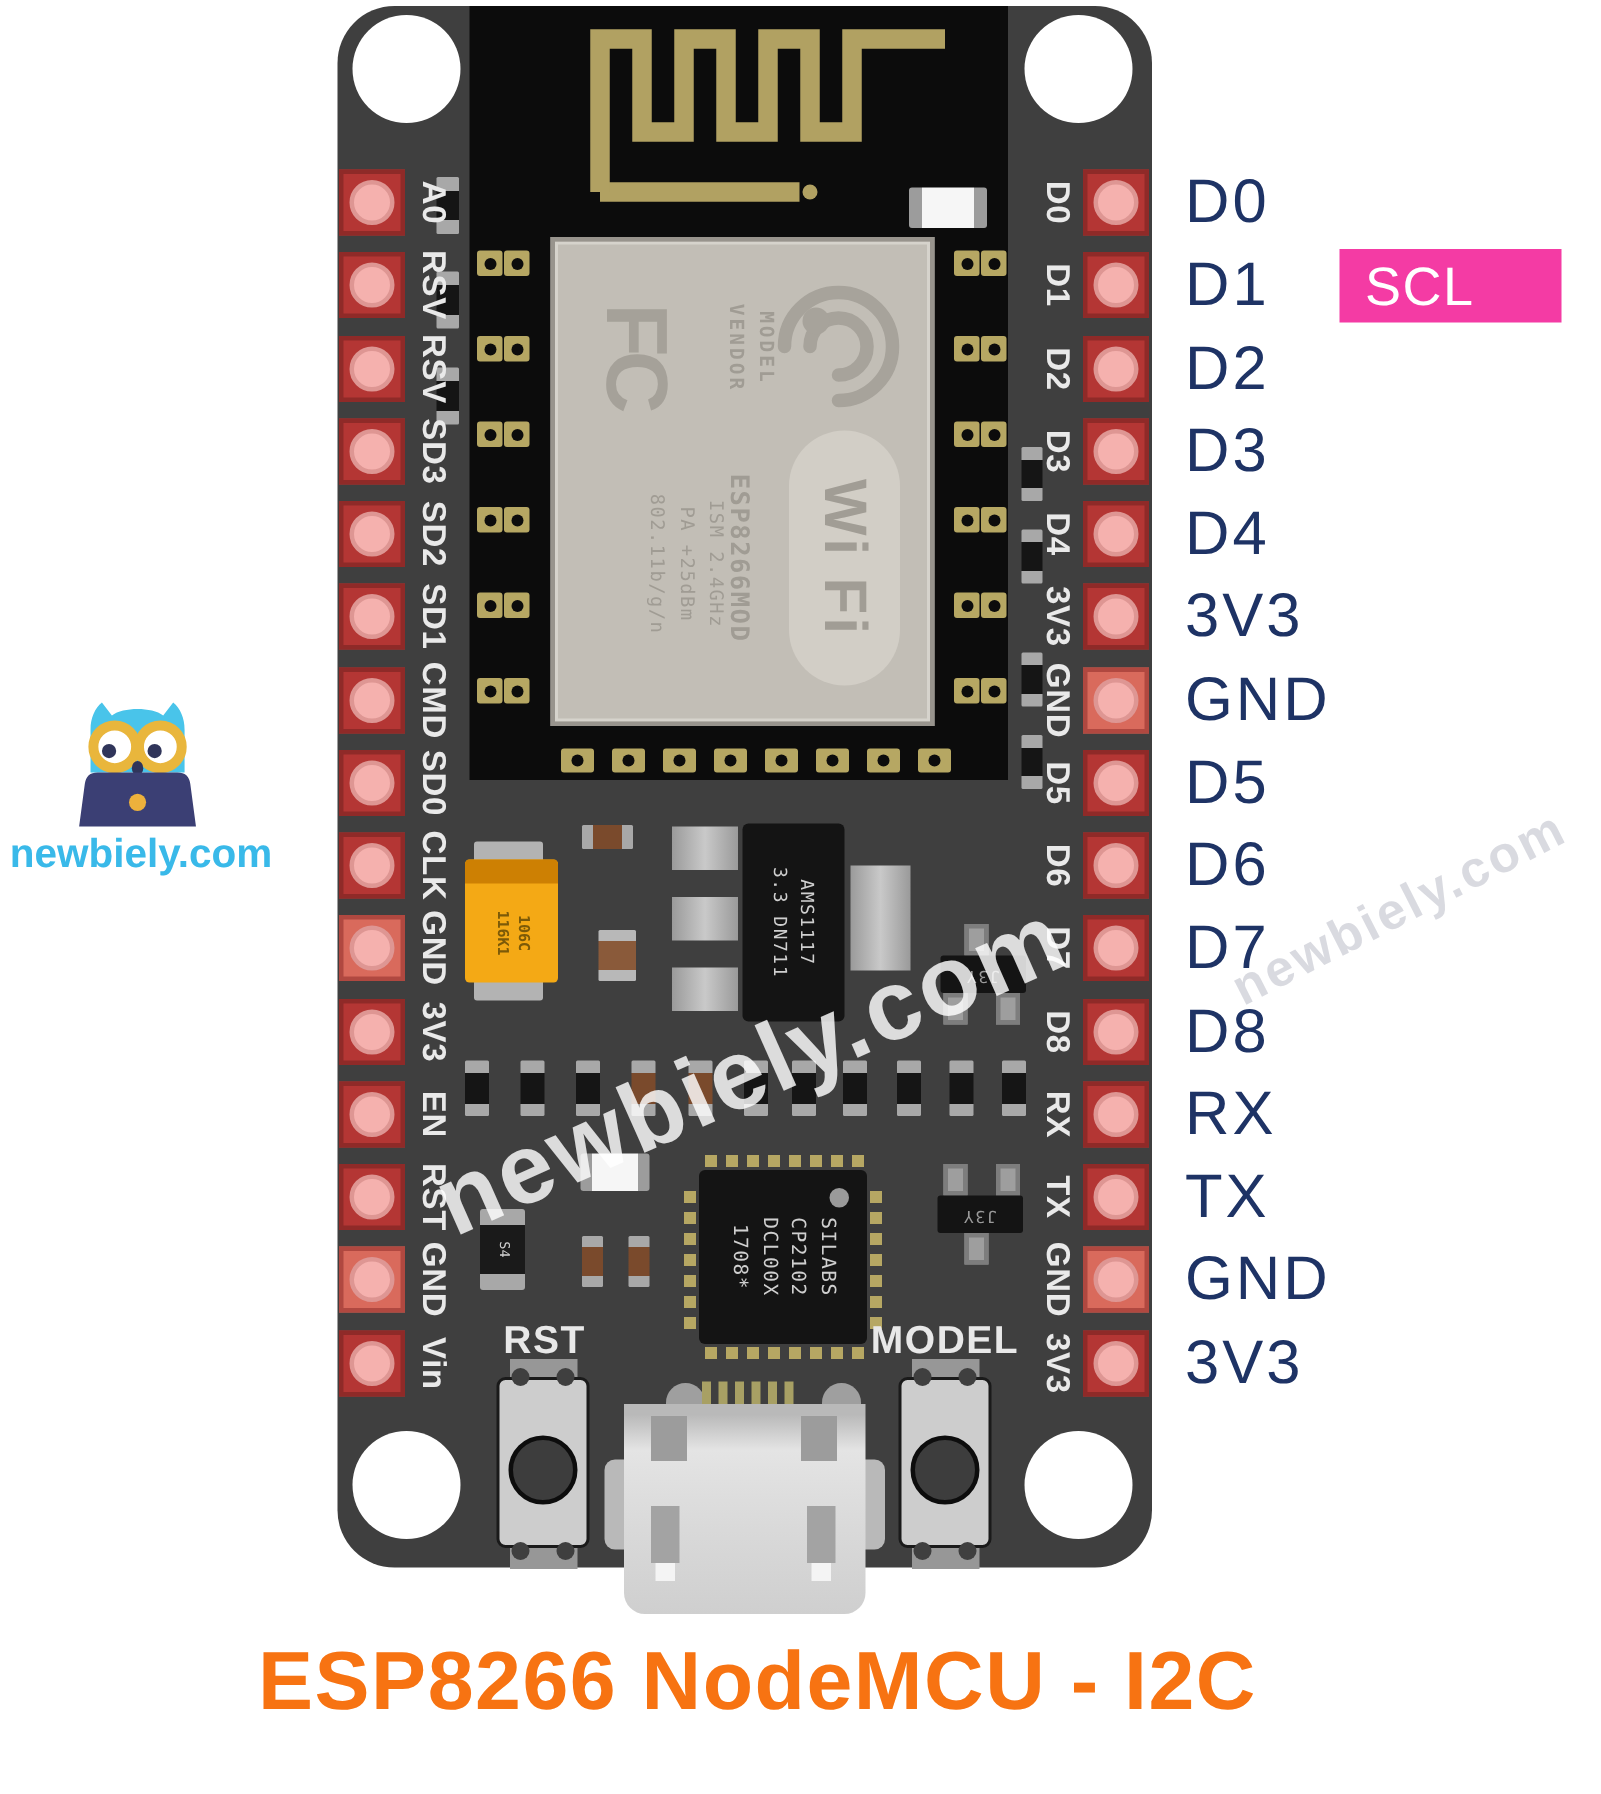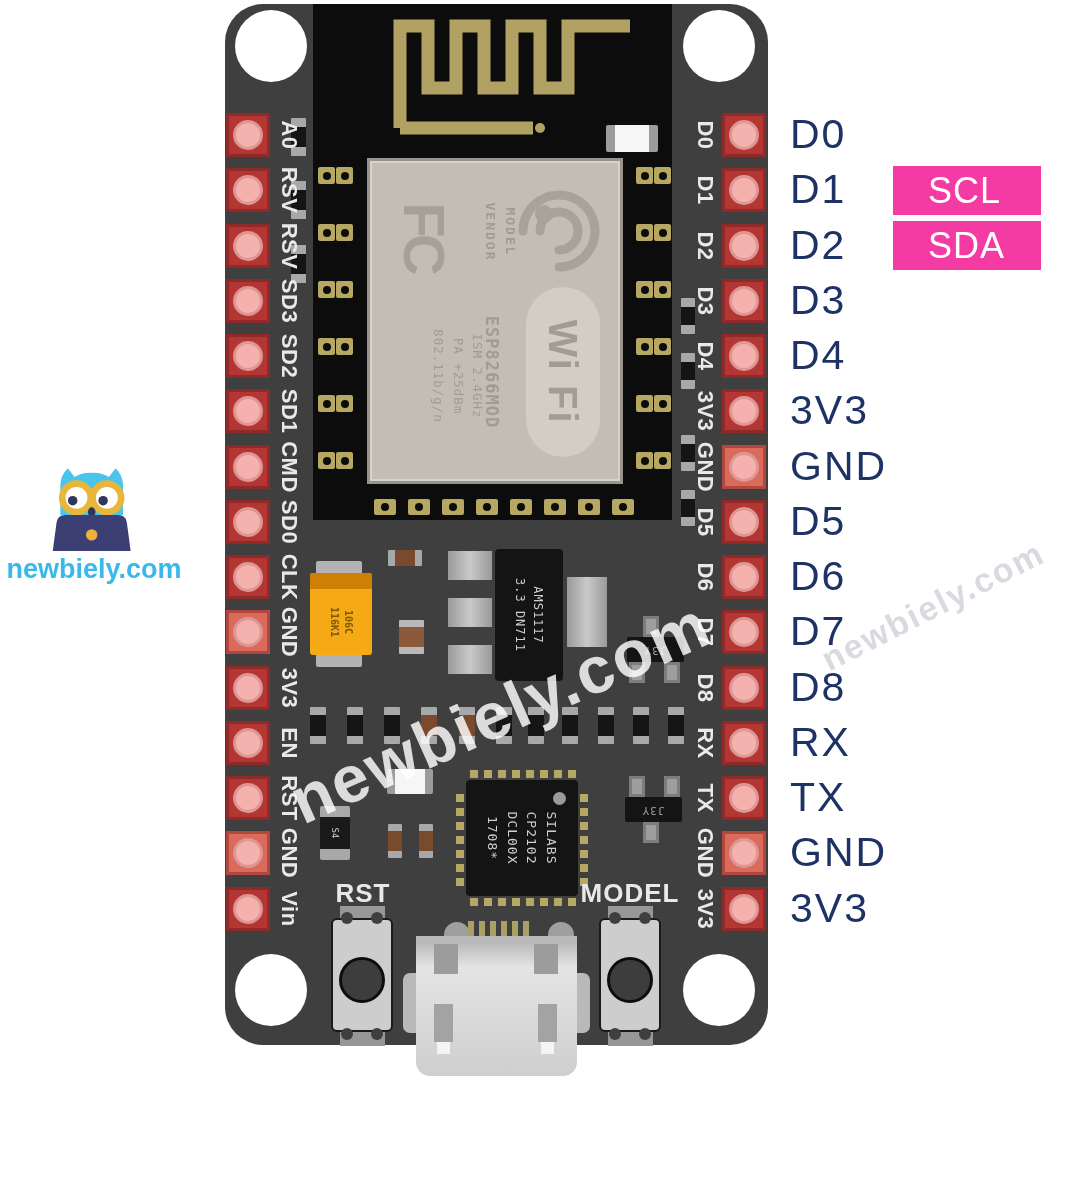--- a/index.html
+++ b/index.html
@@ -13,21 +13,21 @@
   .module{left:313px;top:4px;width:359px;height:516px;background:#0c0c0c;z-index:2;}
   .hole{width:72px;height:72px;border-radius:50%;background:#fff;z-index:3;}
   
   .pin{width:44px;height:44px;background:#b43634;border:3px solid #8f2a28;z-index:3;}
   .pin::after{content:'';position:absolute;inset:4px;border-radius:50%;background:#f5b1ae;border:3px solid #de9693;}
   .pin.gnd{background:#d96a5c;border-color:#b04840;}
   .pin-label{transform:translate(-50%,-50%) rotate(90deg);font-weight:bold;font-size:22px;color:#e9e9e9;
              white-space:nowrap;z-index:4;letter-spacing:0.5px;}
   .callout{font-size:41px;font-weight:400;color:#1e3365;letter-spacing:2px;white-space:nowrap;z-index:5;line-height:48px;}
   .i2c-chip{left:893px;width:148px;height:49px;background:#f43ba4;color:#fff;font-size:36px;line-height:49px;
-            padding-left:35px;z-index:5;letter-spacing:1px;}
+            padding-left:17px;z-index:5;letter-spacing:1px;}
   
   .pad{background:#b6a763;border-radius:2px;z-index:3;}
   .pad.hole8::after{content:'';position:absolute;left:50%;top:50%;width:8px;height:8px;margin:-4px 0 0 -4px;
                     border-radius:50%;background:#0c0c0c;}
   
   .smdv{z-index:3;border-radius:1px;}
   
   .shield{left:367px;top:158px;width:256px;height:326px;background:#c2beb6;border:3px solid #98948d;
           box-shadow:inset 0 0 0 2px #d6d3cc;z-index:3;}
   .rot{transform:translate(-50%,-50%) rotate(90deg);white-space:pre-line;z-index:4;
@@ -203,20 +203,21 @@
     <circle cx="30" cy="48" r="15" fill="#ffffff" stroke="#e9b63c" stroke-width="7"></circle>
     <circle cx="62" cy="48" r="15" fill="#ffffff" stroke="#e9b63c" stroke-width="7"></circle>
     <circle cx="26" cy="51" r="5" fill="#30355a"></circle>
     <circle cx="58" cy="51" r="5" fill="#30355a"></circle>
     <ellipse cx="46" cy="63" rx="4" ry="5" fill="#30355a"></ellipse>
     <path d="M18,66 H74 Q82,66 83,74 L87,104 H5 L9,74 Q10,66 18,66 Z" fill="#3b3f74"></path>
     <circle cx="46" cy="87" r="6" fill="#edb13c"></circle>
   </svg>
   <div class="abs logo-text">newbiely.com</div>
 
+  <div class="abs title">ESP8266 NodeMCU - I2C</div>
 <div class="abs pin" style="left: 226px; top: 113px;"></div>
     <div class="abs pin-label" style="left: 289px; top: 135px;">A0</div>
     <div class="abs pin" style="left: 226px; top: 168.25px;"></div>
     <div class="abs pin-label" style="left: 289px; top: 190.25px;">RSV</div>
     <div class="abs pin" style="left: 226px; top: 223.5px;"></div>
     <div class="abs pin-label" style="left: 289px; top: 245.5px;">RSV</div>
     <div class="abs pin" style="left: 226px; top: 278.75px;"></div>
     <div class="abs pin-label" style="left: 289px; top: 300.75px;">SD3</div>
     <div class="abs pin" style="left: 226px; top: 334px;"></div>
     <div class="abs pin-label" style="left: 289px; top: 356px;">SD2</div>
@@ -279,21 +280,20 @@
     <div class="abs pin" style="left: 722px; top: 776px;"></div>
     <div class="abs pin-label" style="left: 705px; top: 798px;">TX</div>
     <div class="abs callout" style="left: 790px; top: 773px;">TX</div>
     <div class="abs pin gnd" style="left: 722px; top: 831.25px;"></div>
     <div class="abs pin-label" style="left: 705px; top: 853.25px;">GND</div>
     <div class="abs callout" style="left: 790px; top: 828.25px;">GND</div>
     <div class="abs pin" style="left: 722px; top: 886.5px;"></div>
     <div class="abs pin-label" style="left: 705px; top: 908.5px;">3V3</div>
     <div class="abs callout" style="left: 790px; top: 883.5px;">3V3</div>
     <div class="abs i2c-chip" style="top: 165.75px;">SCL</div>
-    <div class="abs i2c-chip" style="top: 221px;">SDA</div>
     <div class="abs pad hole8" style="left: 318px; top: 167px; width: 17px; height: 17px;"></div>
     <div class="abs pad hole8" style="left: 336px; top: 167px; width: 17px; height: 17px;"></div>
     <div class="abs pad hole8" style="left: 636px; top: 167px; width: 17px; height: 17px;"></div>
     <div class="abs pad hole8" style="left: 654px; top: 167px; width: 17px; height: 17px;"></div>
     <div class="abs pad hole8" style="left: 318px; top: 224px; width: 17px; height: 17px;"></div>
     <div class="abs pad hole8" style="left: 336px; top: 224px; width: 17px; height: 17px;"></div>
     <div class="abs pad hole8" style="left: 636px; top: 224px; width: 17px; height: 17px;"></div>
     <div class="abs pad hole8" style="left: 654px; top: 224px; width: 17px; height: 17px;"></div>
     <div class="abs pad hole8" style="left: 318px; top: 281px; width: 17px; height: 17px;"></div>
     <div class="abs pad hole8" style="left: 336px; top: 281px; width: 17px; height: 17px;"></div>

